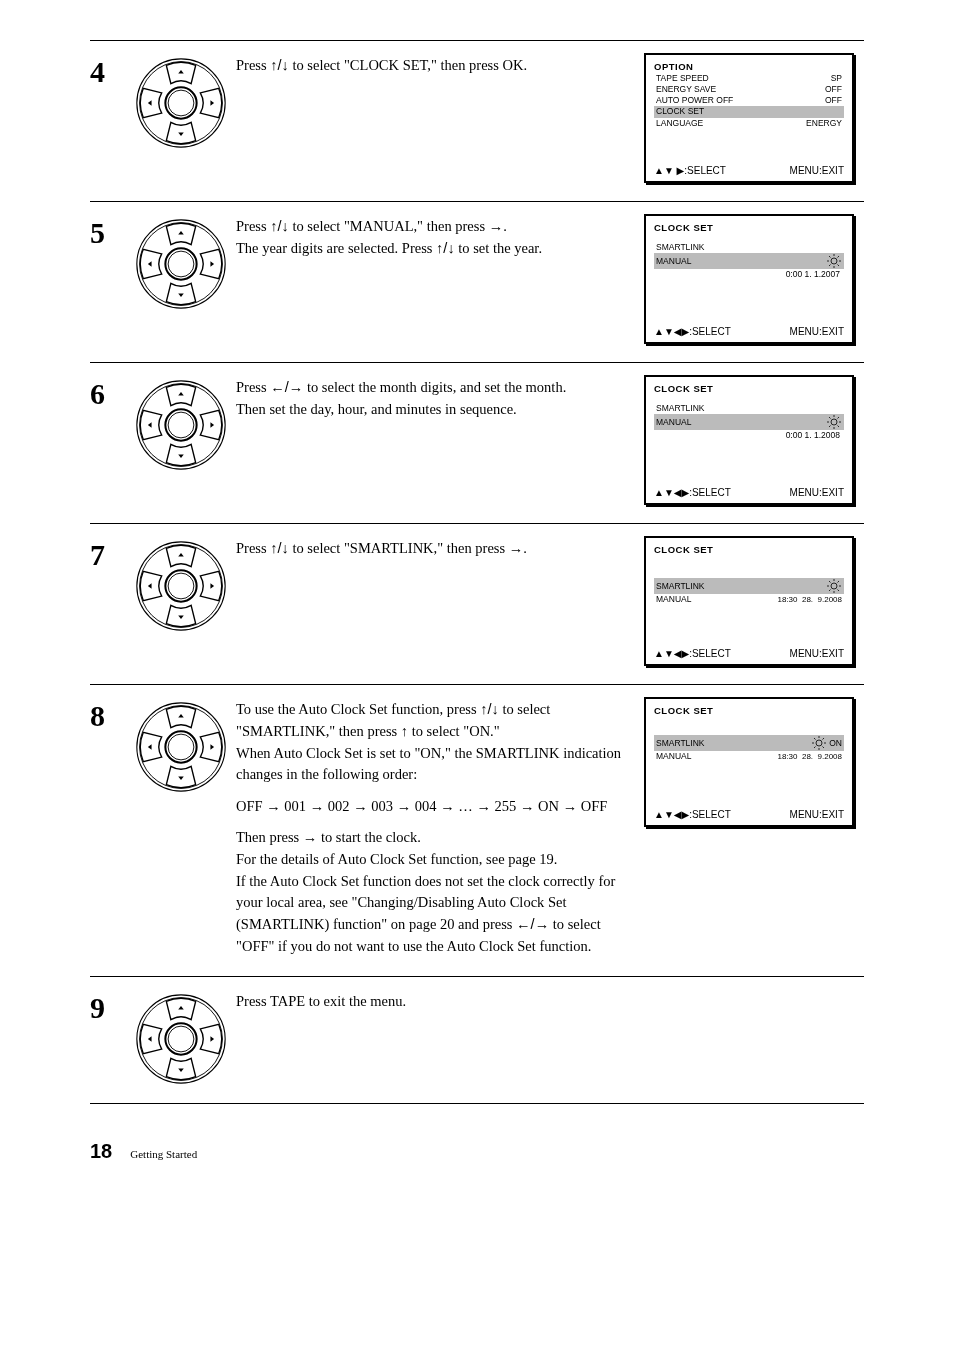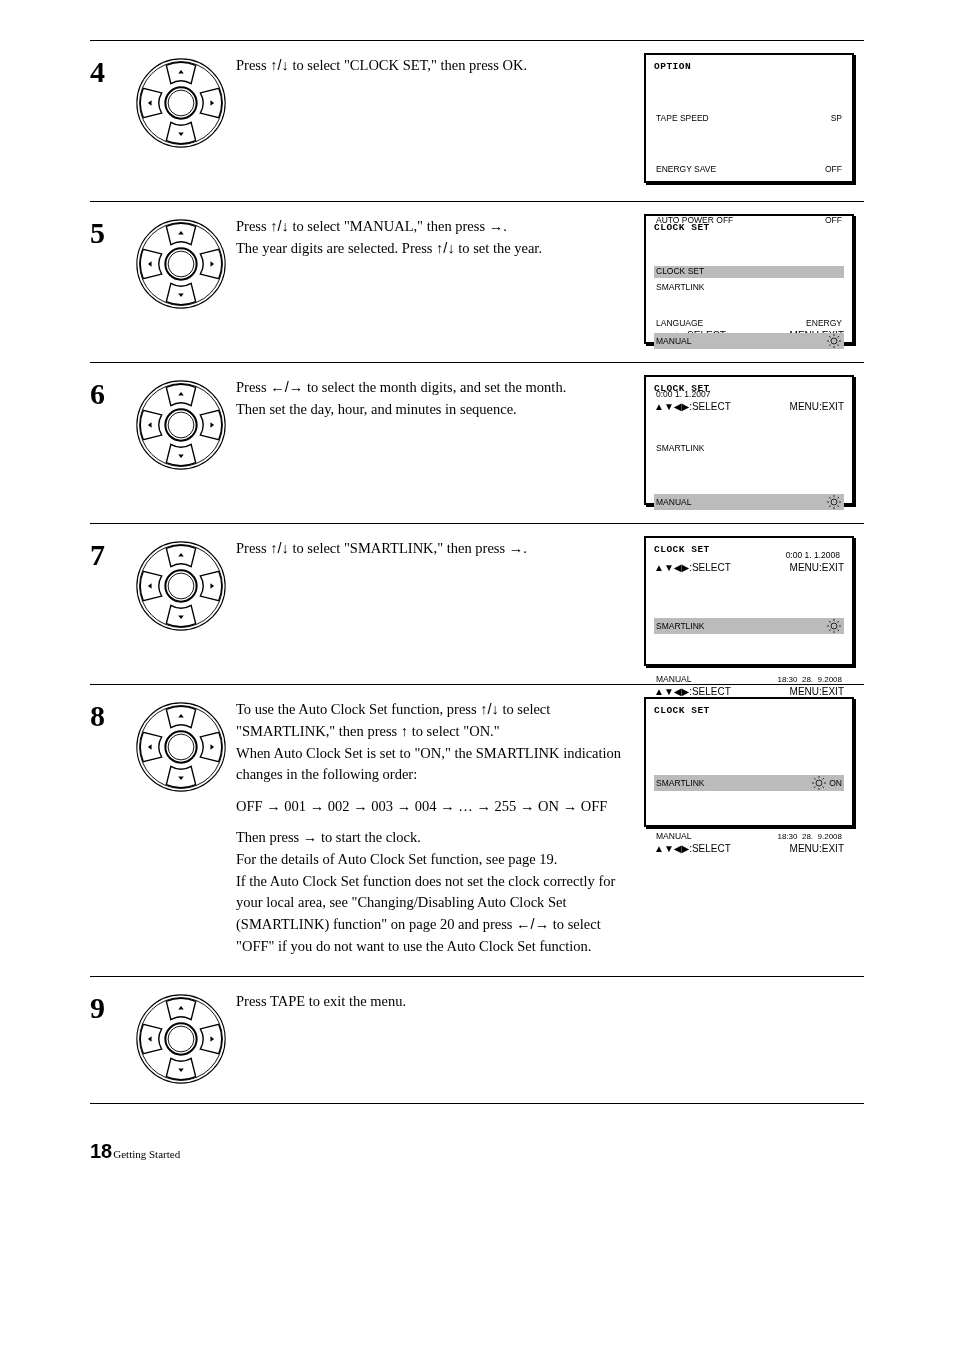--- a/index.html
+++ b/index.html
@@ -7,29 +7,29 @@
   .page { padding: 40px 90px 30px 90px; }
   .step { border-top: 1px solid #000; padding: 10px 0 18px 0; display: flex; align-items: flex-start; }
   .step.last { border-bottom: 1px solid #000; }
   .num { width: 36px; font-size: 30px; font-weight: bold; line-height: 1; padding-top: 6px; }
   .dpad-col { width: 110px; display: flex; justify-content: center; padding-top: 6px; }
   .dpad { width: 92px; height: 92px; }
   .instr { flex: 1; font-size: 14.5px; line-height: 1.5; padding-right: 14px; padding-top: 4px; }
   .instr .glyph { font-family: "Segoe UI Symbol","Arial Unicode MS",sans-serif; }
   .screen-col { width: 220px; padding-top: 2px; }
   .screen { width: 210px; height: 130px; border: 2px solid #000; box-shadow: 2px 2px 0 #000; font-family: Arial, sans-serif; font-size: 8.5px; line-height: 1.3; padding: 6px 8px 4px 8px; display: flex; flex-direction: column; justify-content: space-between; }
-  .screen .title { font-weight: bold; font-size: 9.5px; letter-spacing: 0.5px; font-family: Liberation Mono, monospace; }
+  .screen .title { font-weight: bold; font-size: 9.5px; letter-spacing: 0.5px; }
   .menu-items div { padding: 0 2px; }
   .menu-items .hl { background: #bbb; position: relative; }
-  .menu-items .row { display: flex; justify-content: space-between; align-items: center; margin-top: 40px; }
+  .menu-items .row { display: flex; justify-content: space-between; align-items: center; }
   .menu-items .col1 { flex: 1; }
   .menu-items .col2 { text-align: right; width: 55px; }
   .hint { font-size: 10px; display: flex; justify-content: space-between; }
   .sun { display:inline-block; width:16px; height:16px; vertical-align:-4px; }
-  .footer { display: flex; align-items: baseline; gap: 1px; margin-top: 36px; padding-left: 0; }
+  .footer { display: flex; align-items: baseline; gap: 18px; margin-top: 36px; padding-left: 0; }
   .footer .pnum { font-size: 20px; font-weight: bold; font-family: Arial, sans-serif; }
   .footer .ptxt { font-size: 11px; }
   .arrow-seq span { white-space: nowrap; }
   svg { display: block; }
 </style>
 </head>
 <body>
 
 <div class="page">
 
@@ -133,21 +133,21 @@
                   <span></span>
                 </div>
                 <div class="row hl" style="align-items:center">
                   <span class="col1">MANUAL</span>
                   <span style="display:flex;align-items:center;gap:2px">
                     <span><svg class="sun" viewBox="0 0 16 16">
                         <use href="#sun-svg"></use>
                       </svg></span>
                   </span>
                 </div>
-                <div class="row" style="padding-right:4px">
+                <div class="row" style="justify-content:flex-end;padding-right:4px">
                   <span> 0:00   1.  1.2007</span>
                 </div>
               </div>
             </div>
             <div class="hint">
               <span>▲▼◀▶:SELECT</span>
               <span>MENU:EXIT</span>
             </div>
           </div>
         </div>

